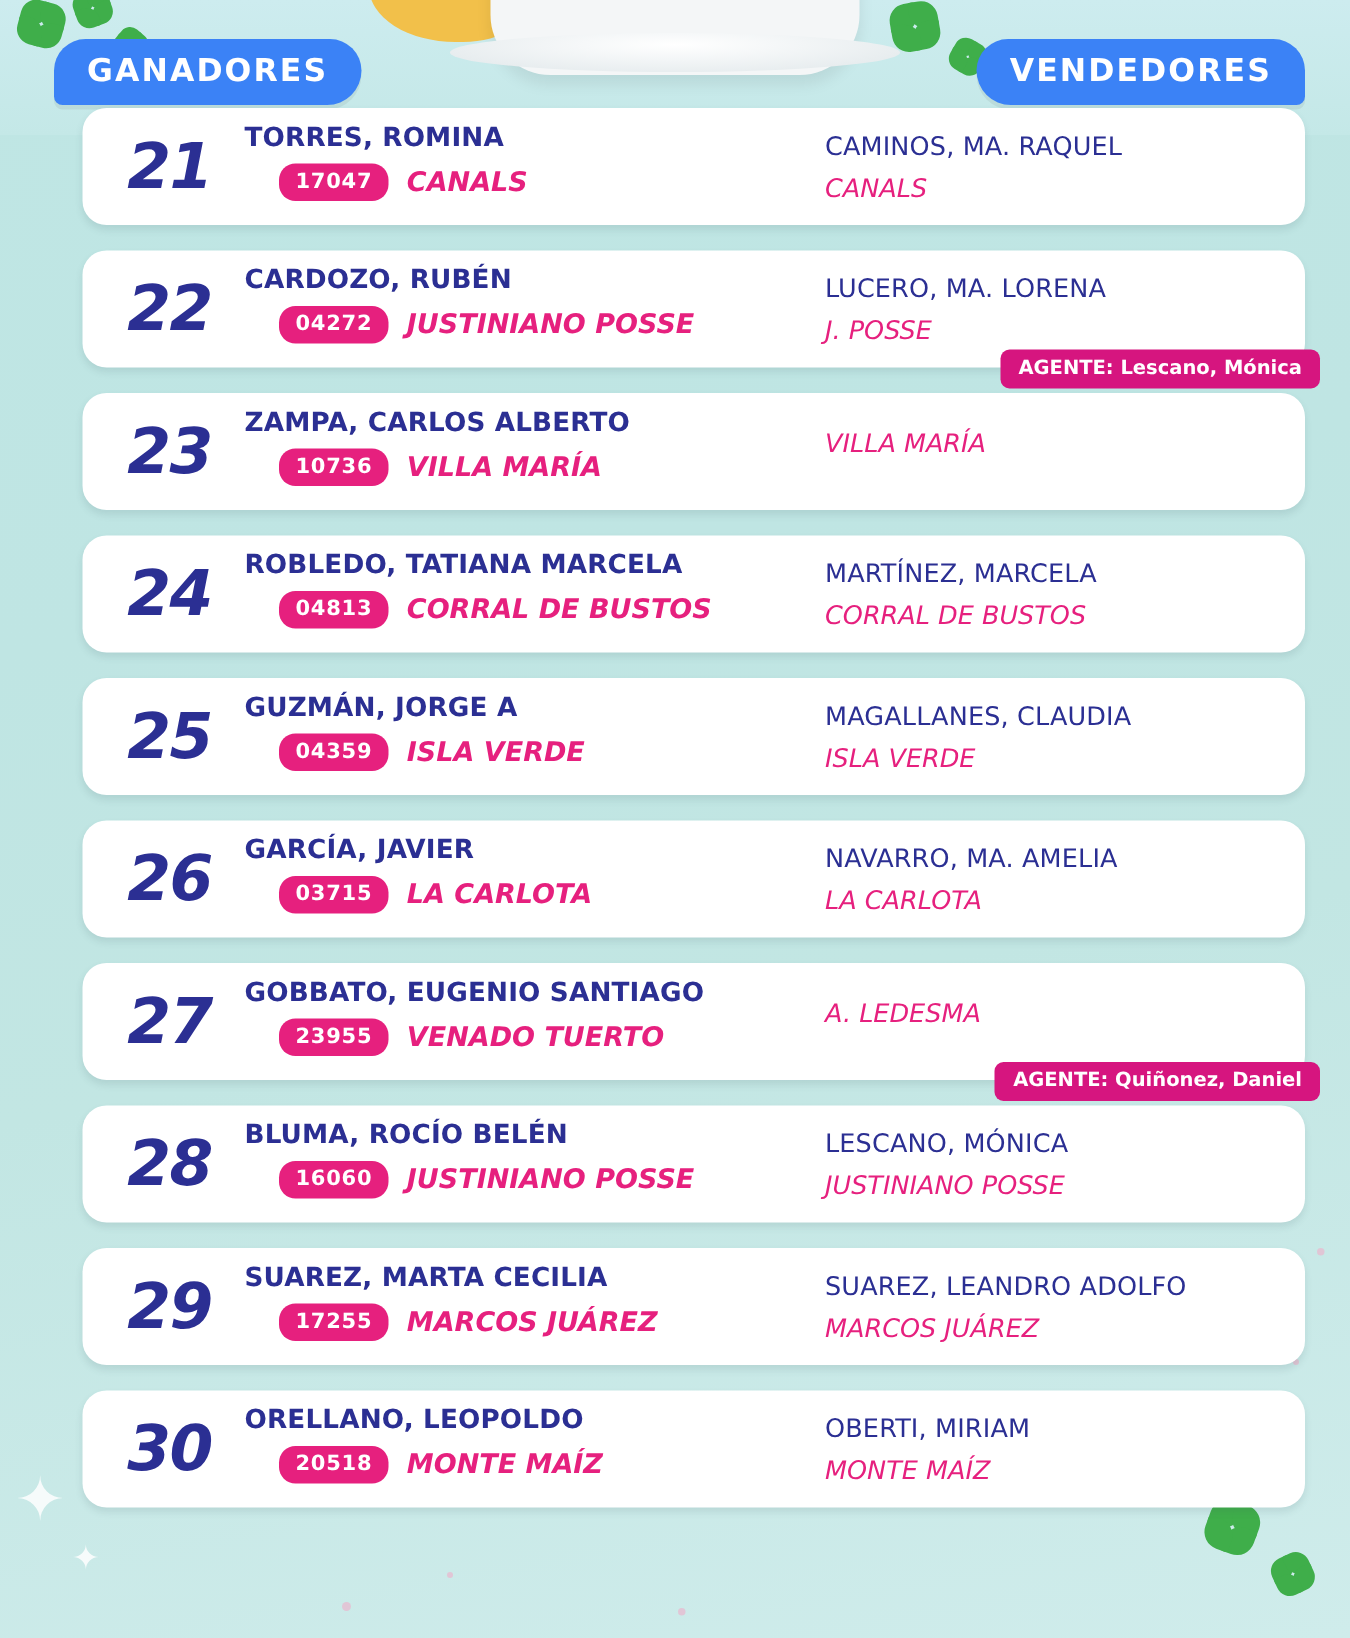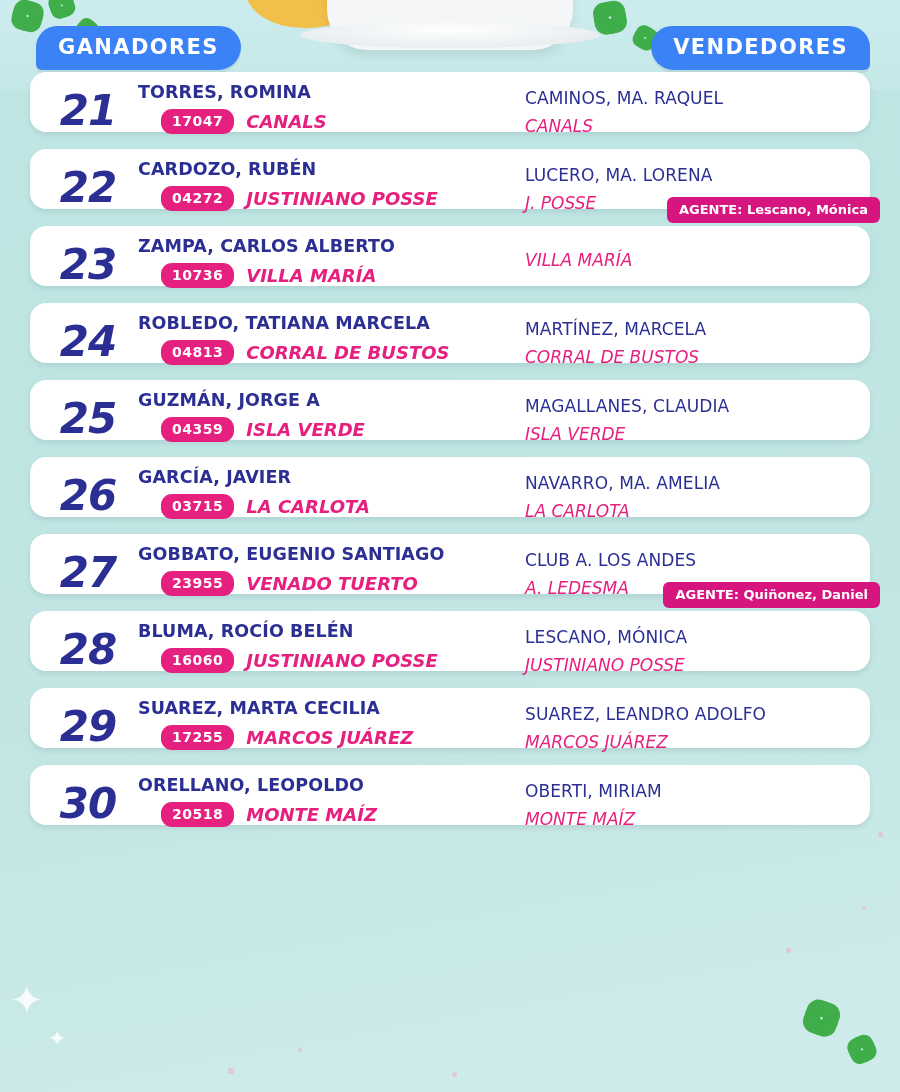--- a/index.html
+++ b/index.html
@@ -94,26 +94,27 @@
 
   
   .list {
     position: absolute;
     left: 30px;
     top: 72px;
     width: 840px;
   }
   .row {
     position: relative;
-    height: 60px;
+    height: 78px;
     background: #ffffff;
     border-radius: 16px;
     margin-bottom: 17px;
     box-shadow: 0 3px 5px rgba(60,90,100,0.13);
     overflow: visible;
+    margin-left: 25px;
   }
   .rank {
     position: absolute;
     left: 18px;
     top: 14px;
     width: 80px;
     text-align: center;
     color: #2b2f93;
     font-size: 42px;
     font-weight: bold;
@@ -365,21 +366,20 @@
   <div class="row">
     <div class="rank">27</div>
     <div class="winner">
       <div class="winner-name">GOBBATO, EUGENIO SANTIAGO</div>
       <div class="winner-sub">
         <span class="ticket">23955</span>
         <span class="city">VENADO TUERTO</span>
       </div>
     </div>
     <div class="seller">
-      <div class="seller-name">CLUB A. LOS ANDES</div>
       <div class="seller-city">A. LEDESMA</div>
     </div>
     <div class="agente">AGENTE: Quiñonez, Daniel</div>
   </div>
 
   <div class="row">
     <div class="rank">28</div>
     <div class="winner">
       <div class="winner-name">BLUMA, ROCÍO BELÉN</div>
       <div class="winner-sub">

